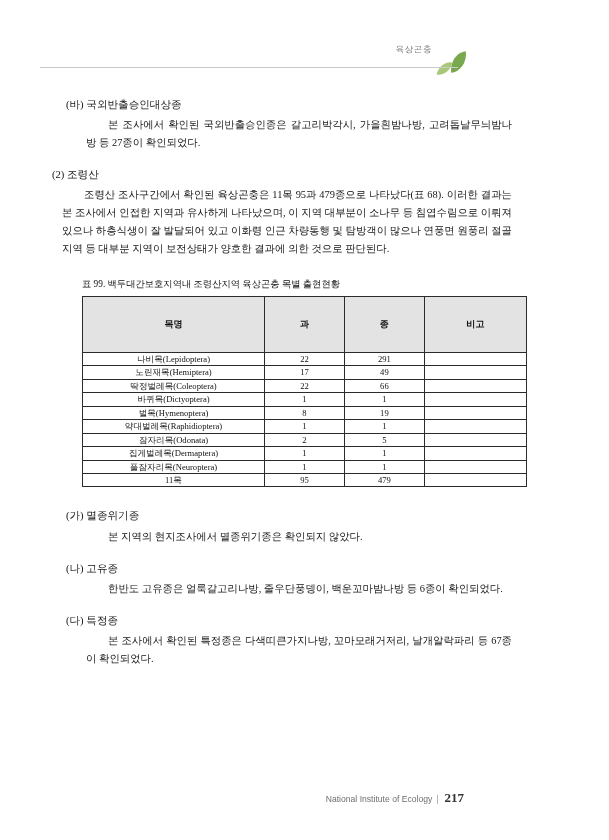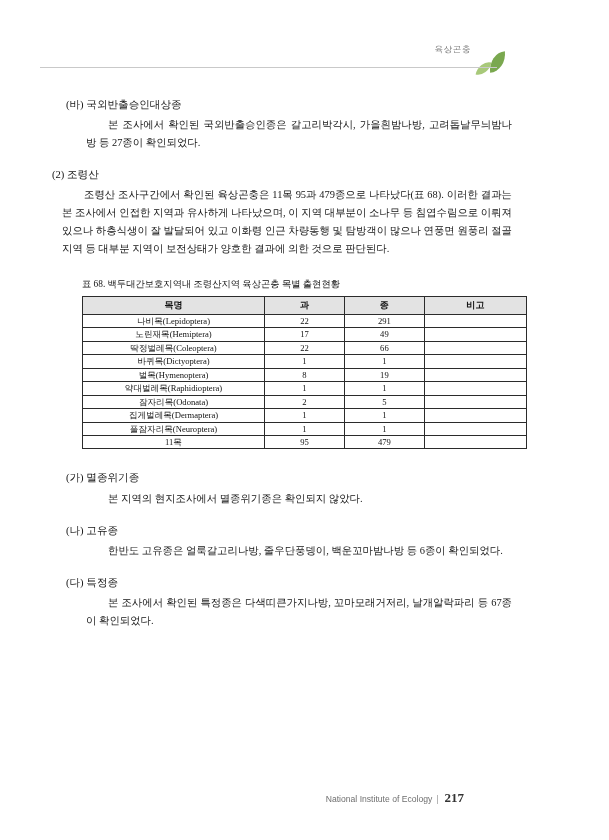--- a/index.html
+++ b/index.html
@@ -23,21 +23,20 @@
     box-sizing: border-box;
   }
 
   
   .header {
     position: absolute;
     top: 0;
     left: 0;
     width: 498px;
     height: 76px;
-    padding-left: 39px;
   }
   .header-label {
     position: absolute;
     right: 66px;
     top: 44px;
     font-size: 8.5px;
     letter-spacing: 0.6px;
     color: #7d7d7d;
     font-family: "Liberation Sans", sans-serif;
   }
@@ -144,21 +143,21 @@
   table.data td {
     border: 1px solid #2b2b2b;
     text-align: center;
     padding: 0 2px;
     line-height: 1.45;
   }
   table.data thead th {
     background: #e3e3e3;
     font-weight: bold;
     font-size: 9.1px;
-    padding: 2px 2px;
+    padding: 21px 2px;
   }
   table.data col.c1 { width: 41%; }
   table.data col.c2 { width: 18%; }
   table.data col.c3 { width: 18%; }
   table.data col.c4 { width: 23%; }
   table.data tr.total td {
     font-weight: normal;
   }
 
   
@@ -212,21 +211,21 @@
     <div class="gap-md"></div>
 
     <div class="block">
       <div class="para sec-head">(2) 조령산</div>
       <div class="para sec-body indent-1">조령산 조사구간에서 확인된 육상곤충은 11목 95과 479종으로 나타났다(표 68). 이러한 결과는 본 조사에서 인접한 지역과 유사하게 나타났으며, 이 지역 대부분이 소나무 등 침엽수림으로 이뤄져 있으나 하층식생이 잘 발달되어 있고 이화령 인근 차량통행 및 탐방객이 많으나 연풍면 원풍리 절골지역 등 대부분 지역이 보전상태가 양호한 결과에 의한 것으로 판단된다.</div>
     </div>
 
     <div class="gap-lg"></div>
 
     <div class="block">
-      <div class="table-caption">표 68. 백두대간보호지역내 조령산지역 육상곤충 목별 출현현황</div>
+      <div class="table-caption">표 99. 백두대간보호지역내 조령산지역 육상곤충 목별 출현현황</div>
       <table class="data">
         <colgroup>
           <col class="c1">
             <col class="c2">
             <col class="c3">
             <col class="c4">
         </colgroup>
         <thead>
           <tr>
             <th>목명</th>

